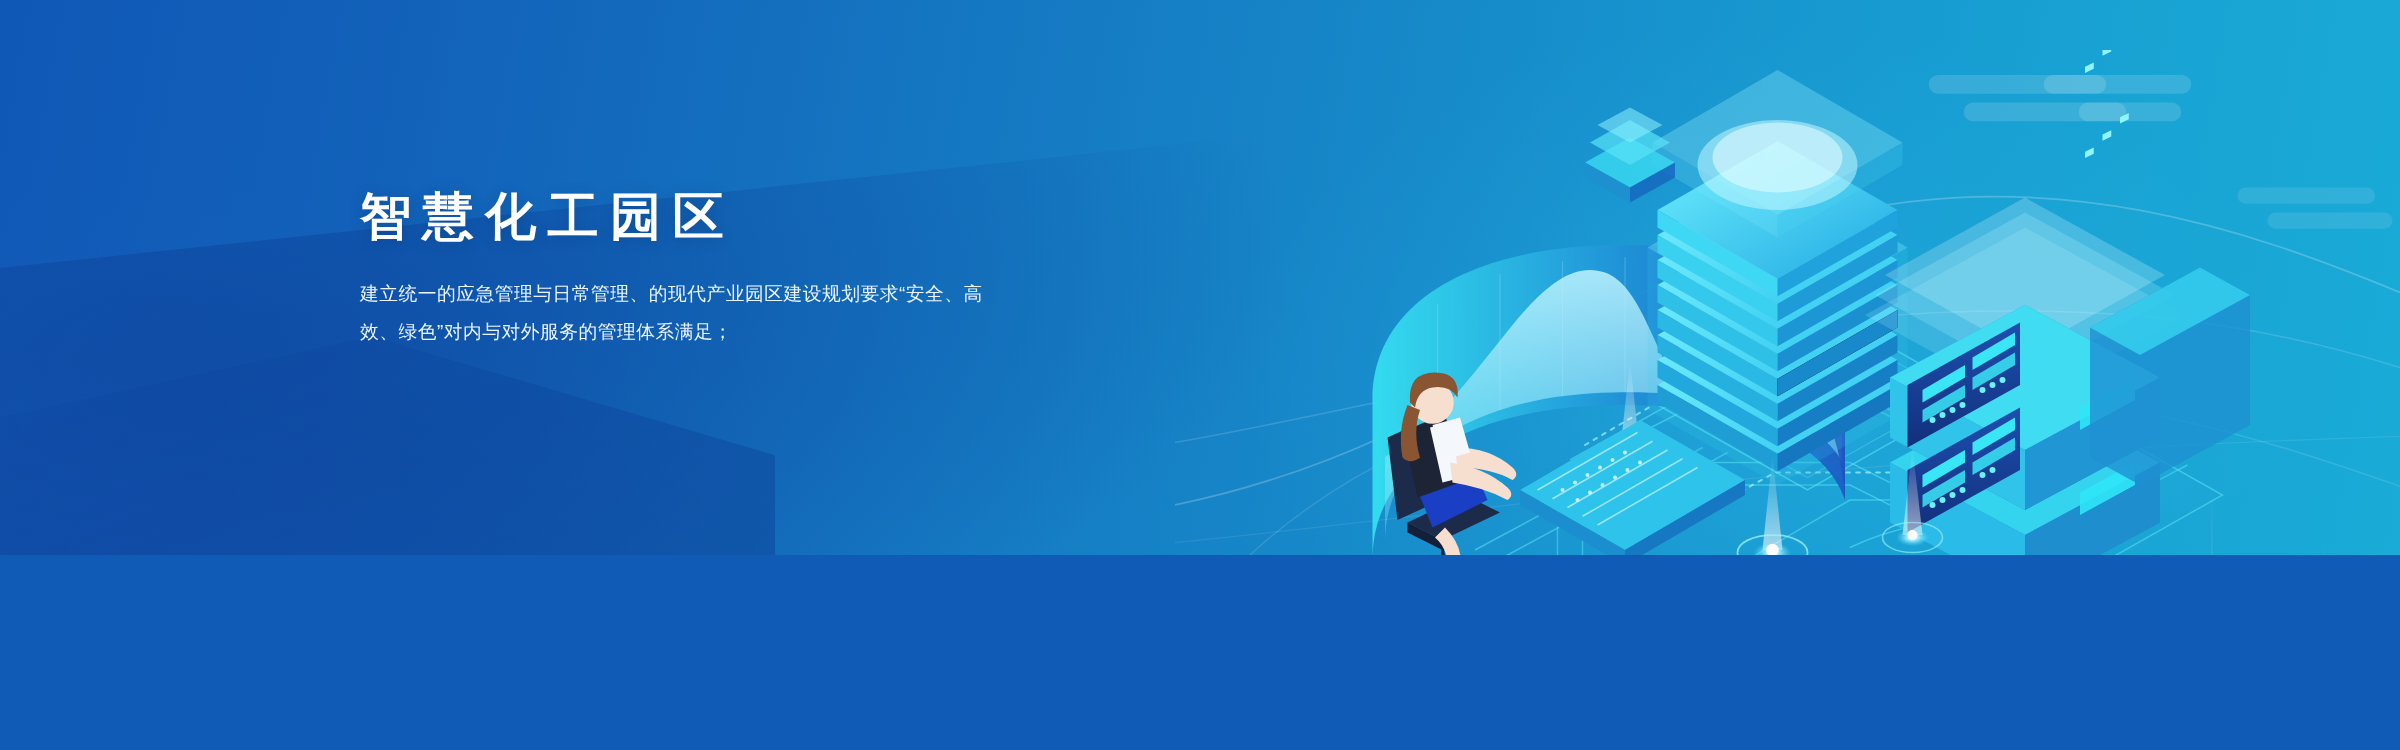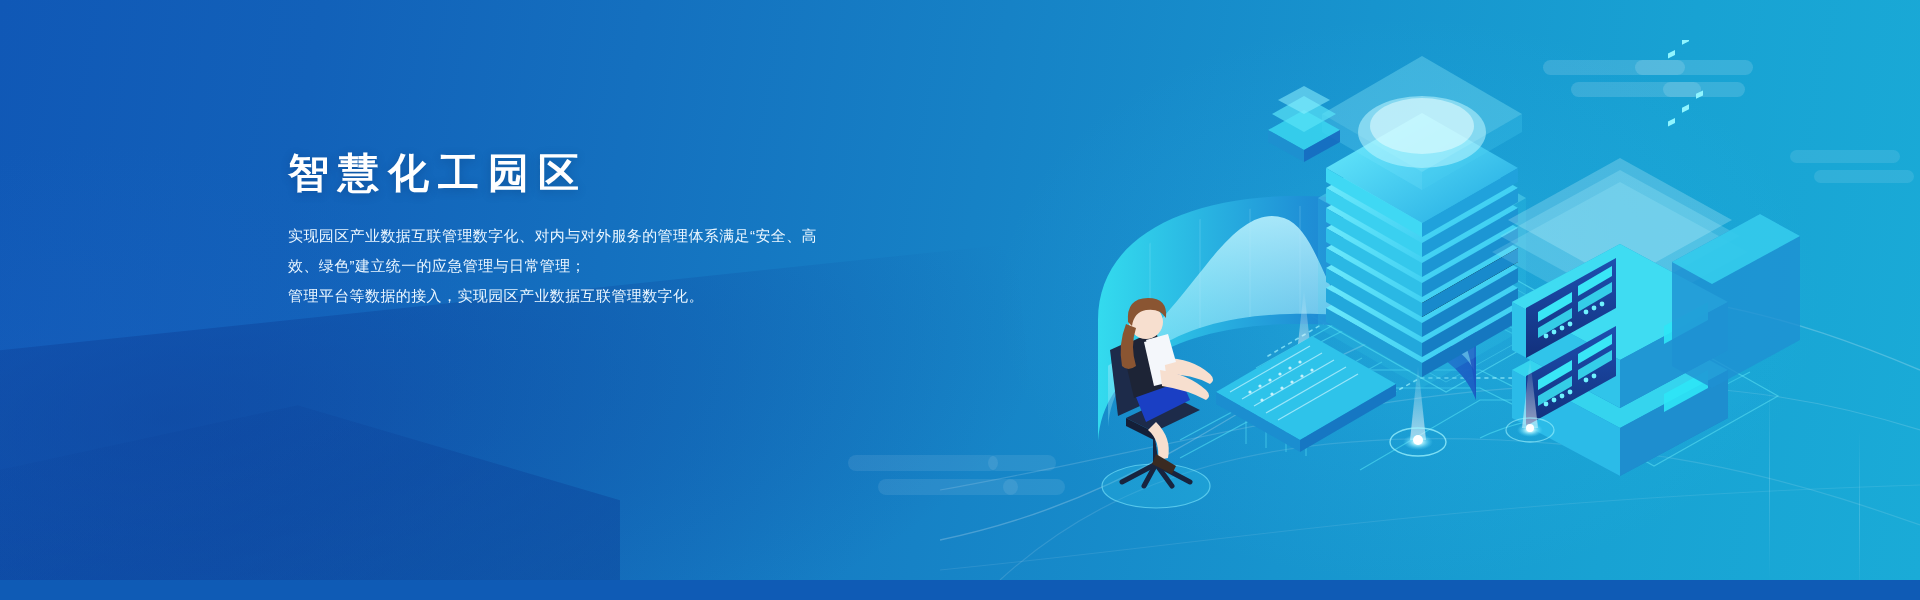--- a/index.html
+++ b/index.html
@@ -3,21 +3,21 @@
 <meta charset="utf-8">
 <style>
   html, body {
     margin: 0;
     padding: 0;
     background: #0f5bb5;
   }
   #banner {
     position: relative;
     width: 1920px;
-    height: 580px;
+    height: 444px;
     overflow: hidden;
     font-family: "Liberation Sans", "DejaVu Sans", sans-serif;
     background: linear-gradient(100deg,
                 #1058b6 0%,
                 #1261b9 16%,
                 #1470bf 32%,
                 #1682c6 50%,
                 #1794ce 68%,
                 #18a2d3 84%,
                 #1aabd7 100%);
@@ -514,19 +514,18 @@
 
         <path d="M96 382 Q112 398 108 418 L98 420 Q100 400 88 390 Z" fill="#f7dfcf"></path>
         <path d="M96 414 L116 426 L112 434 L92 424 Z" fill="#3a2a22"></path>
       </g>
     </svg>
   </div>
 
   <div class="copy">
     <h1 class="headline">智慧化工园区</h1>
     <div class="desc">
-      <span class="line">实现园区产业数据互联管理数字化、对内与对外服务的管理体系满足“安全、高</span>
-      <span class="line">效、绿色”建立统一的应急管理与日常管理；</span>
-      <span class="line">管理平台等数据的接入，实现园区产业数据互联管理数字化。</span>
+      <span class="line">建立统一的应急管理与日常管理、的现代产业园区建设规划要求“安全、高</span>
+      <span class="line">效、绿色”对内与对外服务的管理体系满足；</span>
     </div>
   </div>
 
 </div>
 
 </body></html>

